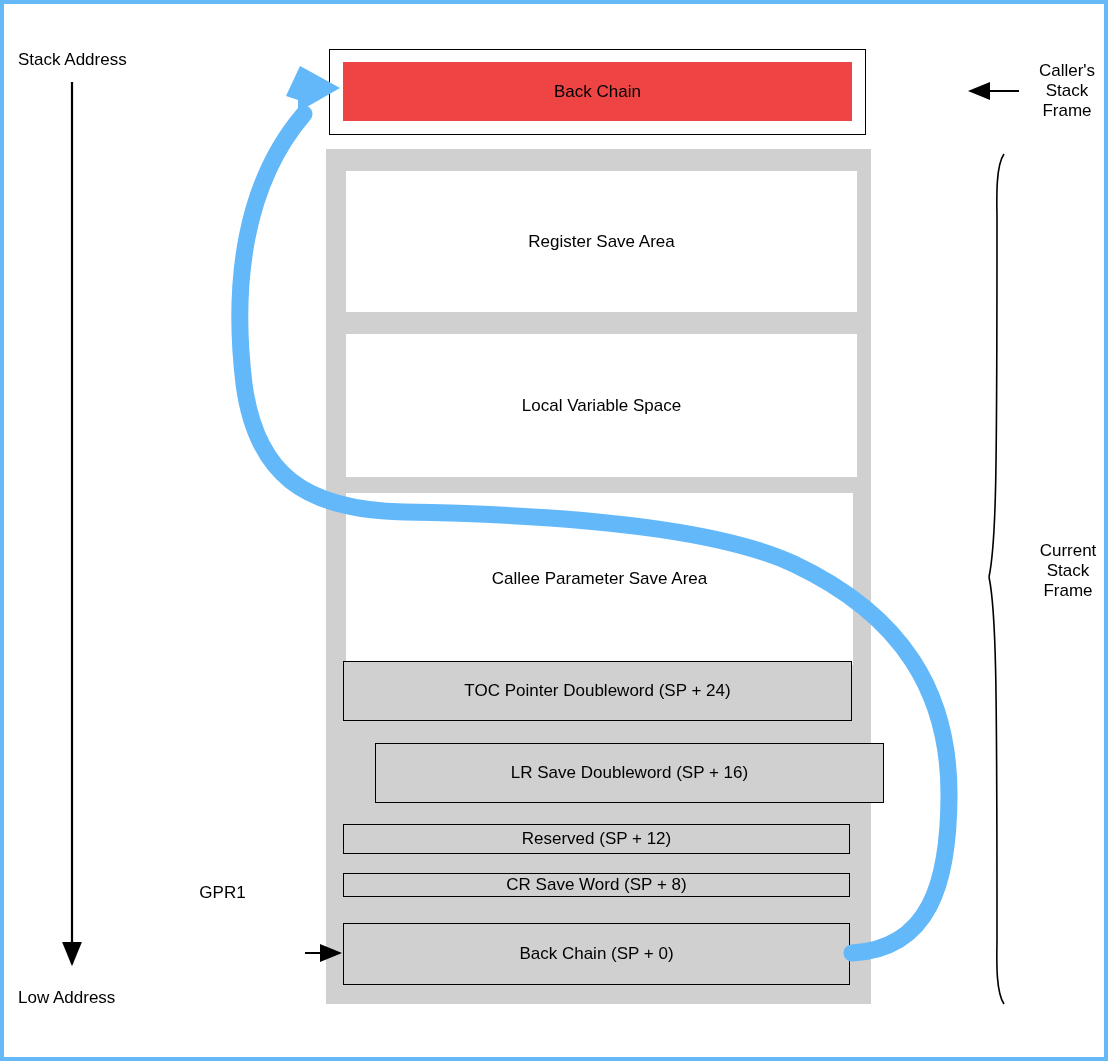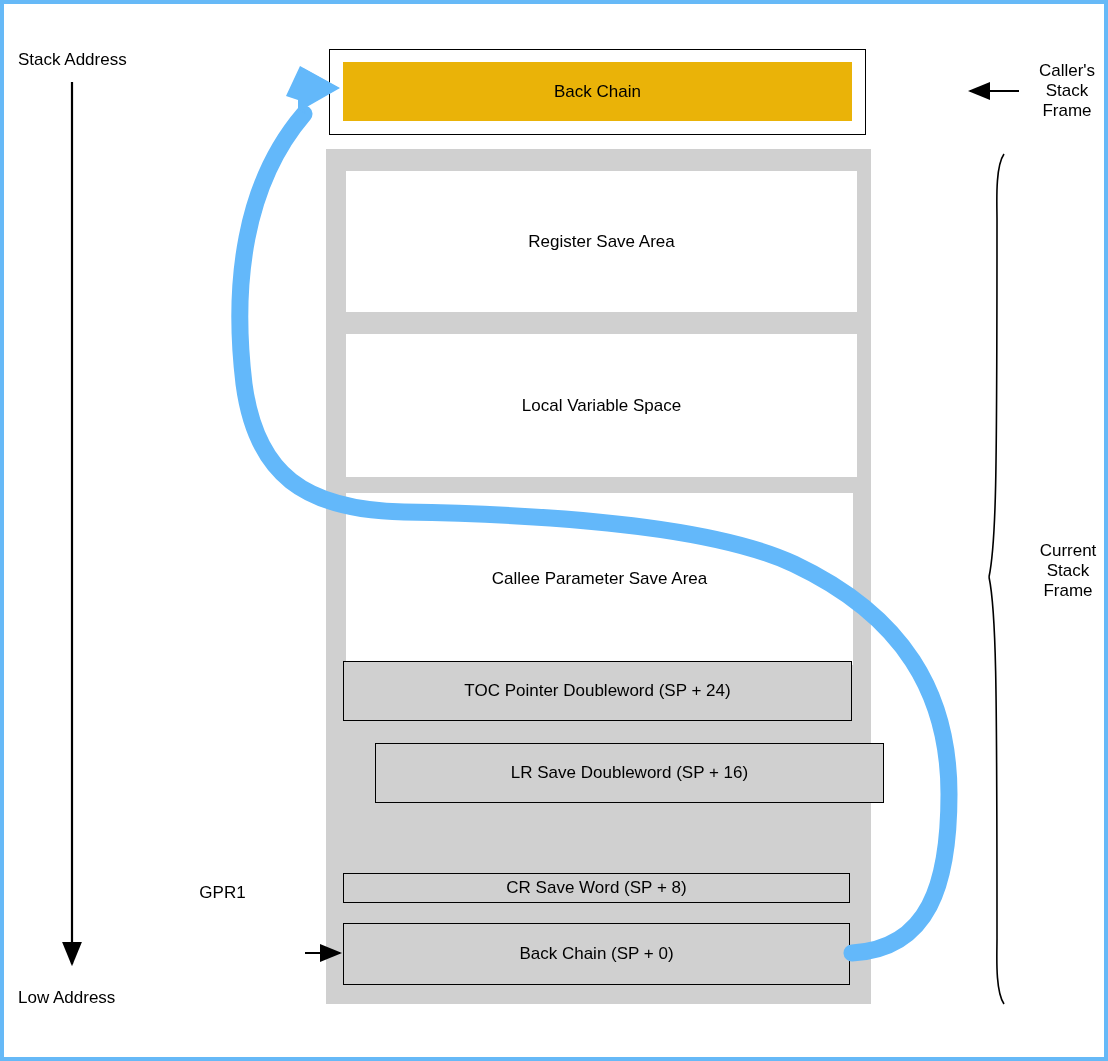--- a/index.html
+++ b/index.html
@@ -22,21 +22,21 @@
 
   
   #caller-frame{
     left:325px;top:45px;width:537px;height:86px;
     box-sizing:border-box;
     border:1.6px solid #000000;
     background:#ffffff;
   }
   #caller-backchain{
     left:339px;top:58px;width:509px;height:59px;
-    background:#eab308;
+    background:#ef4444;
     display:flex;align-items:center;justify-content:center;
   }
 
   
   #current-frame{
     left:322px;top:145px;width:545px;height:855px;
     background:#d0d0d0;
   }
   .white-box{
     box-sizing:border-box;
@@ -48,21 +48,21 @@
     background:#d0d0d0;
     border:1.5px solid #000000;
     display:flex;align-items:center;justify-content:center;
   }
   #register-save{left:342px;top:167px;width:511px;height:141px;}
   #local-var{left:342px;top:330px;width:511px;height:143px;}
   #callee-param{left:342px;top:489px;width:507px;height:172px;}
   #toc-ptr{left:339px;top:657px;width:509px;height:60px;}
   #lr-save{left:339px;top:739px;width:509px;height:60px;margin-left:32px;}
   #reserved{left:339px;top:820px;width:507px;height:30px;}
-  #cr-save{left:339px;top:869px;width:507px;height:30px;}
+  #cr-save{left:339px;top:869px;width:507px;height:24px;}
   #back-chain-sp0{left:339px;top:919px;width:507px;height:62px;}
 
   
   #sp-box{
     left:137px;top:919px;width:163px;height:59px;
     box-sizing:border-box;
     border:1.6px solid #000000;background:#ffffff;
     display:flex;align-items:center;justify-content:center;
   }
   #gpr1-label{left:137px;top:879px;width:163px;text-align:center;}
@@ -88,20 +88,21 @@
   <div class="abs" id="caller-frame"></div>
   <div class="abs lbl" id="caller-backchain">Back Chain</div>
 
   <div class="abs" id="current-frame"></div>
 
   <div class="abs white-box lbl" id="register-save">Register Save Area</div>
   <div class="abs white-box lbl" id="local-var">Local Variable Space</div>
   <div class="abs white-box lbl" id="callee-param">Callee Parameter Save Area</div>
   <div class="abs gray-box lbl" id="toc-ptr">TOC Pointer Doubleword (SP + 24)</div>
   <div class="abs gray-box lbl" id="lr-save">LR Save Doubleword (SP + 16)</div>
+  <div class="abs gray-box lbl" id="reserved">Reserved (SP + 12)</div>
   <div class="abs gray-box lbl" id="cr-save">CR Save Word (SP + 8)</div>
   <div class="abs gray-box lbl" id="back-chain-sp0">Back Chain (SP + 0)</div>
 
   <div class="abs lbl" id="gpr1-label">GPR1</div>
 
   <div class="abs lbl" id="callers-stack-frame">Caller's
 Stack
 Frame</div>
   <div class="abs lbl" id="current-stack-frame">Current
 Stack

